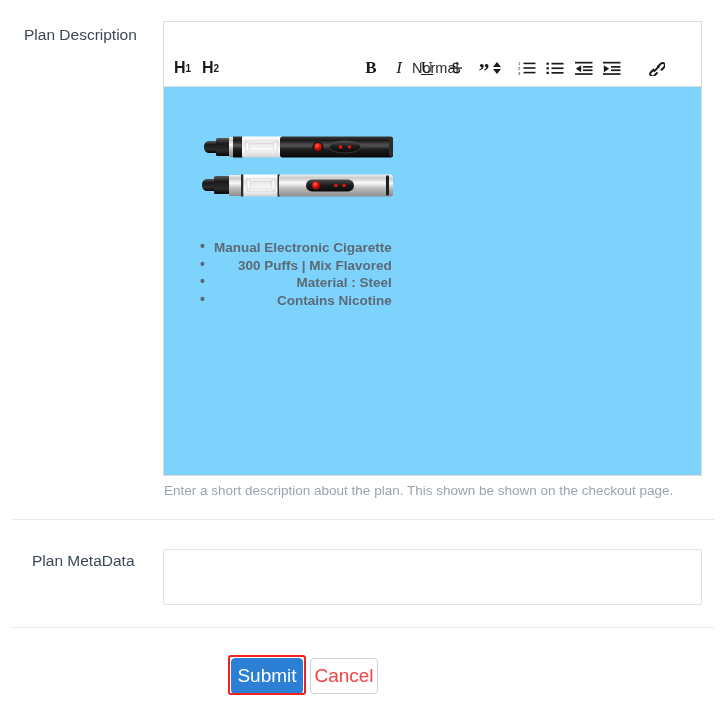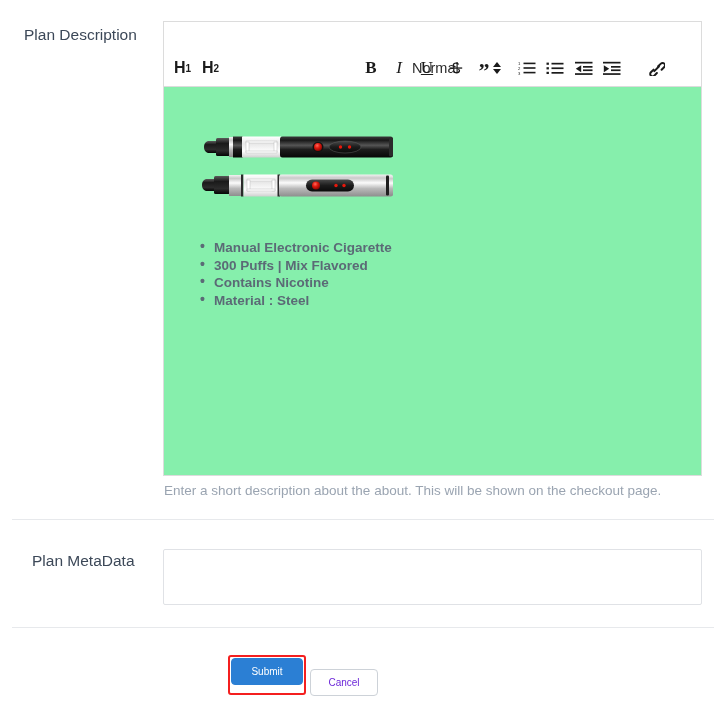--- a/index.html
+++ b/index.html
@@ -85,22 +85,23 @@
   .quote-i { font-weight:700; font-size:22px; font-family:"Liberation Serif", serif; line-height:10px; padding-top:6px;}
 
   .tx-i { font-family:"Liberation Serif", serif; font-style:italic; font-size:17px; text-decoration:underline; }
   .tx-i sub { font-style:normal; font-size:10px; font-weight:700; }
 
   
   .editor-body {
     position:relative;
     height:388px;
     padding:0;
-    background:#86efac;
+    background:#7dd3fc;
     overflow:hidden;
+    text-align:right;
   }
 
   .prod-img { position:absolute; left:36px; top:40px; width:200px; height:88px; }
 
   .desc-list {
     position:absolute;
     left:36px; top:152px;
     margin:0; padding:0;
     list-style:none;
   }
@@ -146,22 +147,22 @@
     font-family:"Liberation Sans", sans-serif;
     font-size:14px;
     color:#3c4858;
   }
 
   
   .btn-row { position:absolute; left:0; top:655px; width:726px; height:45px; }
   .btn {
     position:absolute;
     display:flex; align-items:center; justify-content:center;
-    height:27px;
-    font-size:10px;
+    height:36px;
+    font-size:19px;
     border-radius:4px;
     cursor:pointer;
     font-family:"Liberation Sans", sans-serif;
     text-align:right;
   }
   .btn-submit {
     left:231px; top:3px;
     width:72px;
     background:#2b7fd4;
     border:1px solid #2b7fd4;
@@ -169,25 +170,25 @@
   }
   .btn-submit-hl {
     position:absolute;
     left:228px; top:0px;
     width:78px; height:40px;
     border:2px solid #f41f1f;
     border-radius:3px;
     pointer-events:none;
   }
   .btn-cancel {
-    left:310px; top:14px;
+    left:310px; top:3px;
     width:68px;
     background:#ffffff;
     border:1px solid #cdd2d8;
-    color:#6d28d9;
+    color:#ef4444;
   }
 </style>
 </head>
 <body>
 
 <div class="page">
 
   <div class="row-desc">
 
     <div class="field-label label-desc">Plan Description</div>
@@ -391,28 +392,28 @@
             <rect x="212" y="105" width="96" height="24" rx="12" fill="url(#ovalG)"></rect>
             <circle cx="232" cy="117" r="8" fill="url(#redBtn)"></circle>
             <circle cx="272" cy="117" r="3.4" fill="#e8180c"></circle>
             <circle cx="288" cy="117" r="3.4" fill="#e8180c"></circle>
           </g>
         </svg>
 
         <ul class="desc-list">
           <li>Manual Electronic Cigarette</li>
           <li>300 Puffs | Mix Flavored</li>
+          <li>Material : Steel</li>
           <li>Contains Nicotine</li>
-          <li>Material : Steel</li>
         </ul>
 
       </div>
     </div>
 
-    <div class="help-text">Enter a short description about the about. This will be shown on the checkout page.</div>
+    <div class="help-text">Enter a short description about the plan. This shown be shown on the checkout page.</div>
   </div>
 
   <div class="divider div-1"></div>
 
   <div class="field-label label-meta">Plan MetaData</div>
 
   <textarea class="meta-input" placeholder="" style=""></textarea>
 
   <div class="divider div-2"></div>
 

